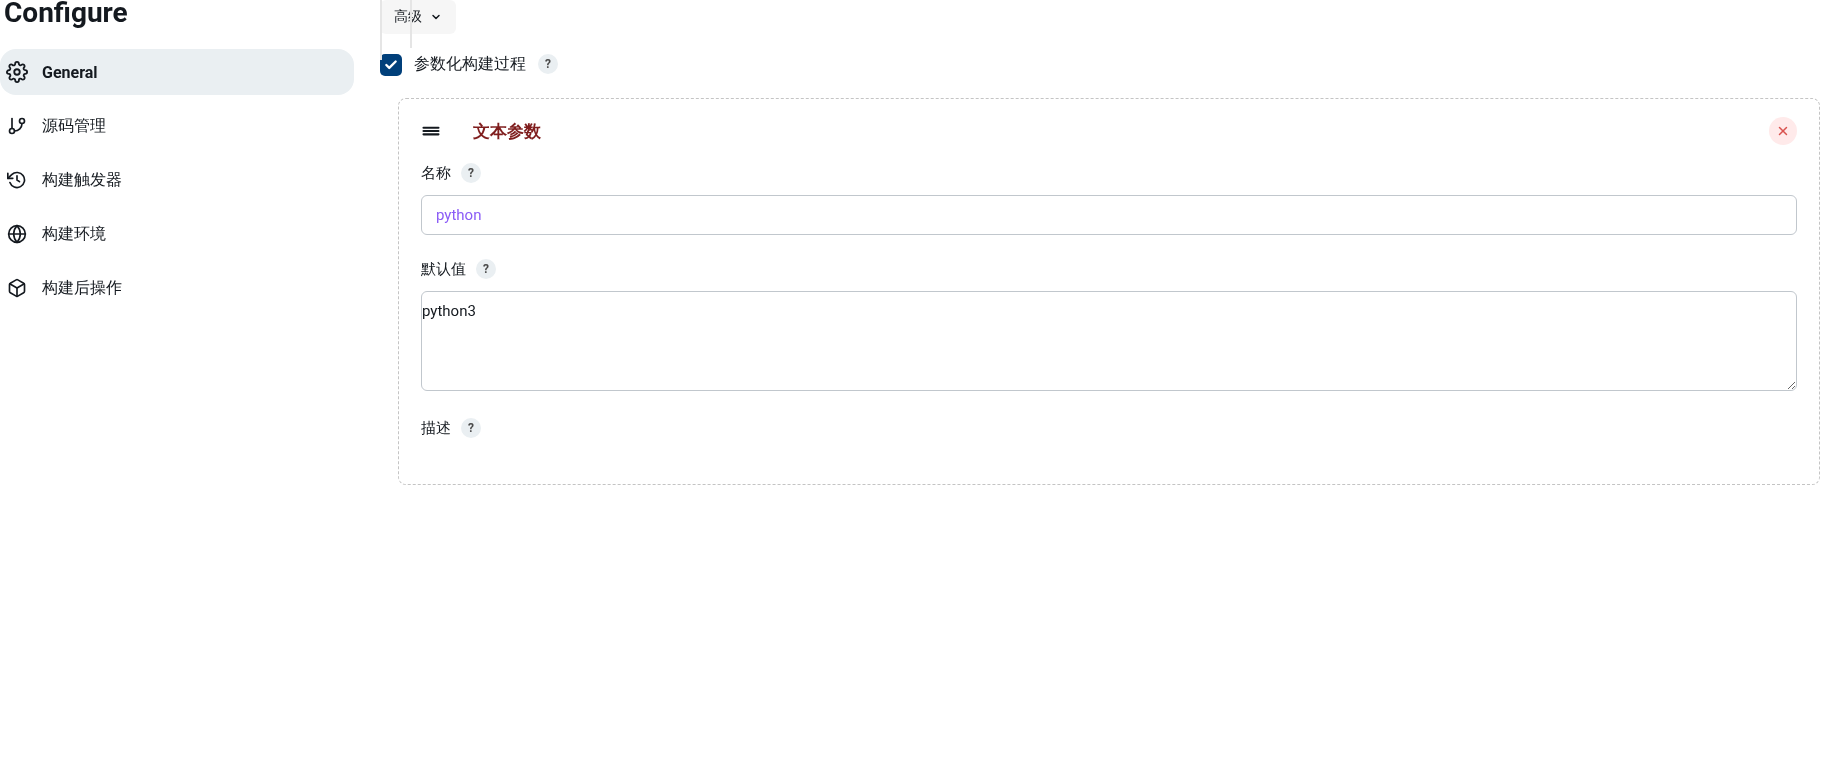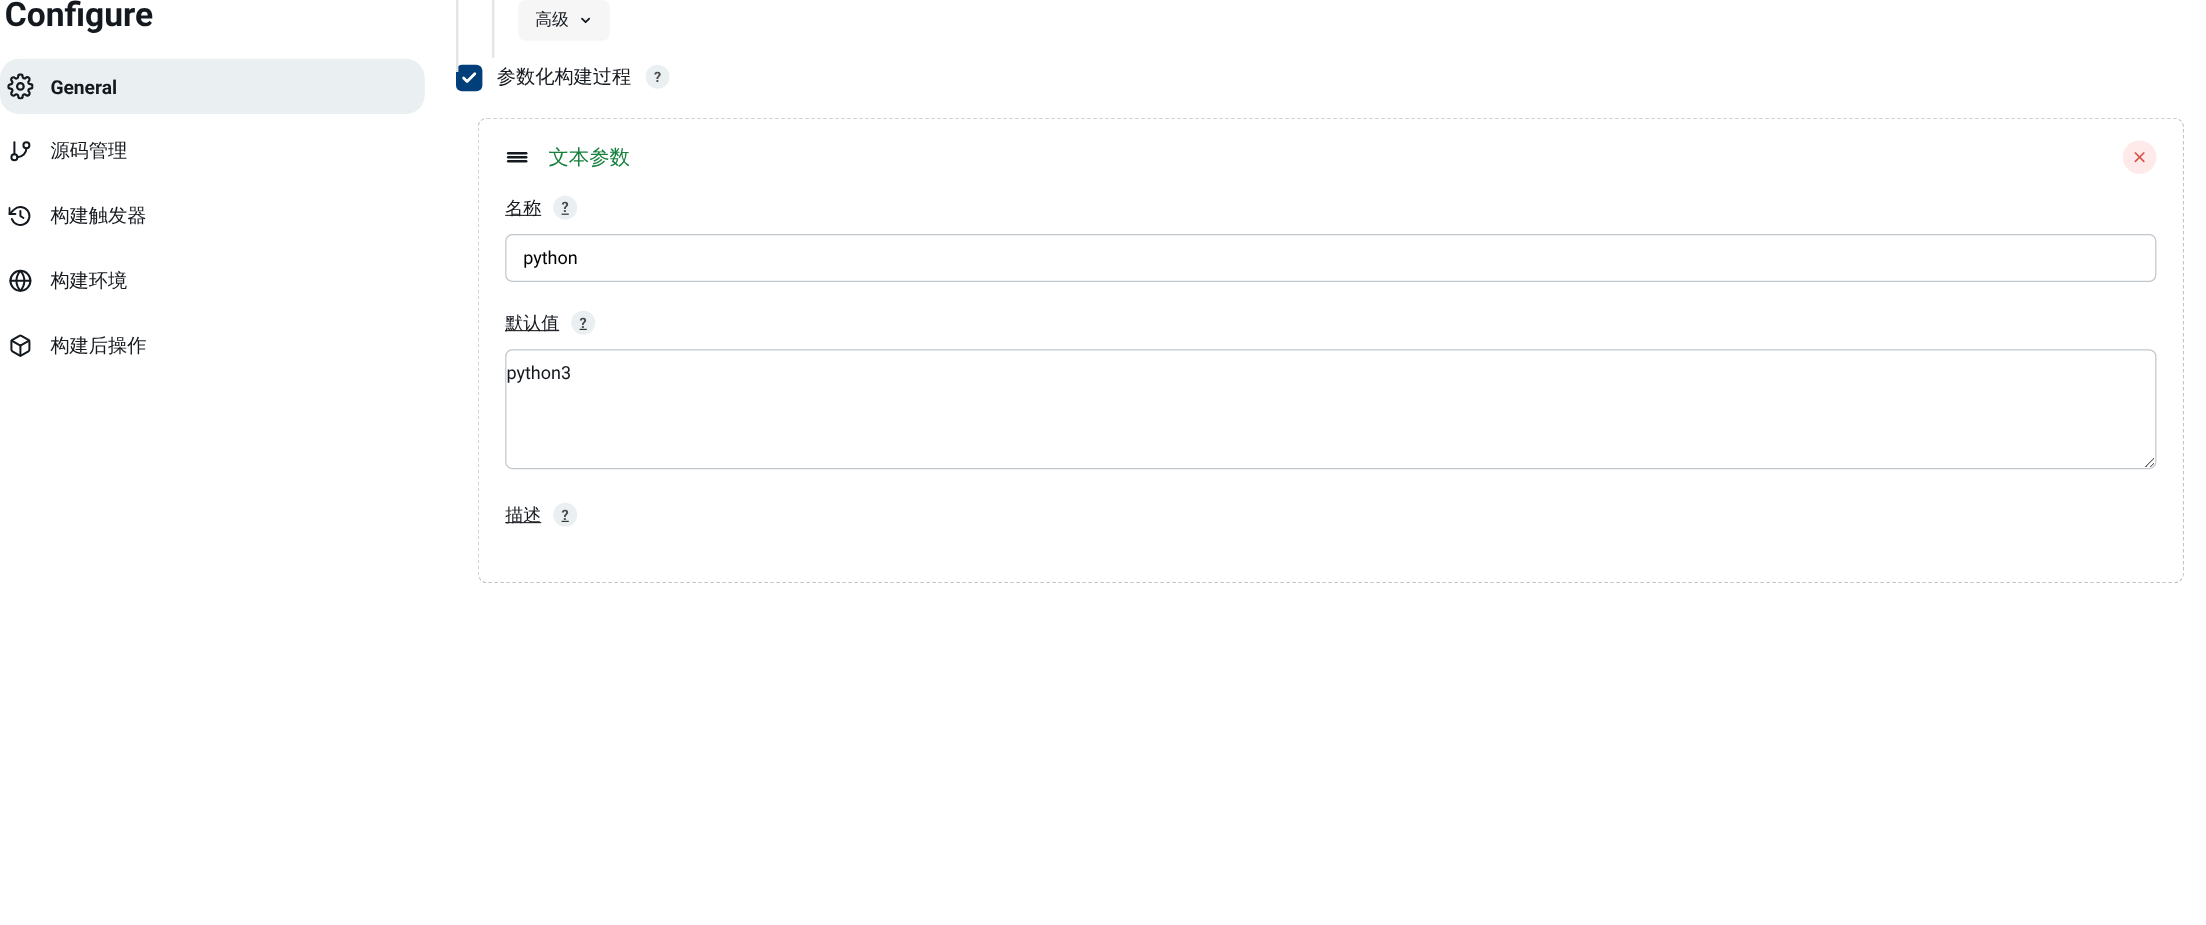--- a/index.html
+++ b/index.html
@@ -74,21 +74,20 @@
       position: absolute;
       left: 30px;
       top: 0;
       width: 2px;
       background: #e5e5e5;
       height: 48px;
     }
     .top-row {
       display: flex;
       align-items: flex-end;
-      padding-left: 52px;
       padding-bottom: 20px;
     }
     .advanced-btn {
       display: inline-flex;
       align-items: center;
       gap: 8px;
       background: #f6f6f6;
       border: none;
       border-radius: 6px;
       padding: 8px 14px;
@@ -158,55 +157,55 @@
       gap: 16px;
     }
     .drag-handle {
       cursor: grab;
       color: #14191f;
       display: flex;
       align-items: center;
     }
     .panel-title {
       font-size: 17px;
-      font-weight: 400;
-      color: #15803d;
+      font-weight: 700;
+      color: #7f1d1d;
+      margin-left: 16px;
     }
     .delete-btn {
       width: 28px;
       height: 28px;
       border-radius: 50%;
       background: #ffeaea;
       display: flex;
       align-items: center;
       justify-content: center;
       cursor: pointer;
       color: #d9534f;
     }
     .form-group {
       margin-bottom: 24px;
-      text-decoration: underline;
     }
     .form-label-row {
       display: flex;
       align-items: center;
       gap: 10px;
       margin-bottom: 12px;
     }
     .form-label {
       font-size: 15px;
       color: #14191f;
     }
     .form-input {
       width: 100%;
       padding: 10px 14px;
       border: 1px solid #c1c7cd;
       border-radius: 6px;
       font-size: 15px;
-      color: #000000;
+      color: #8b5cf6;
       background: #fff;
       font-family: inherit;
     }
     .form-textarea {
       width: 100%;
       padding: 10px 0;
       border: 1px solid #c1c7cd;
       border-radius: 6px;
       font-size: 15px;
       color: #14191f;

